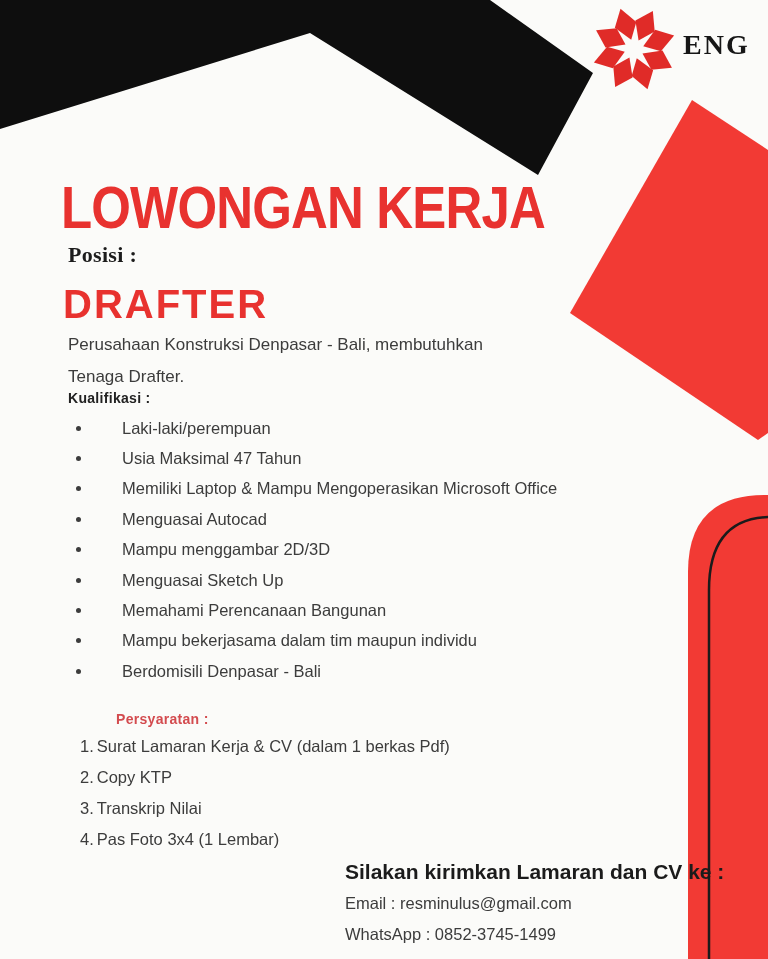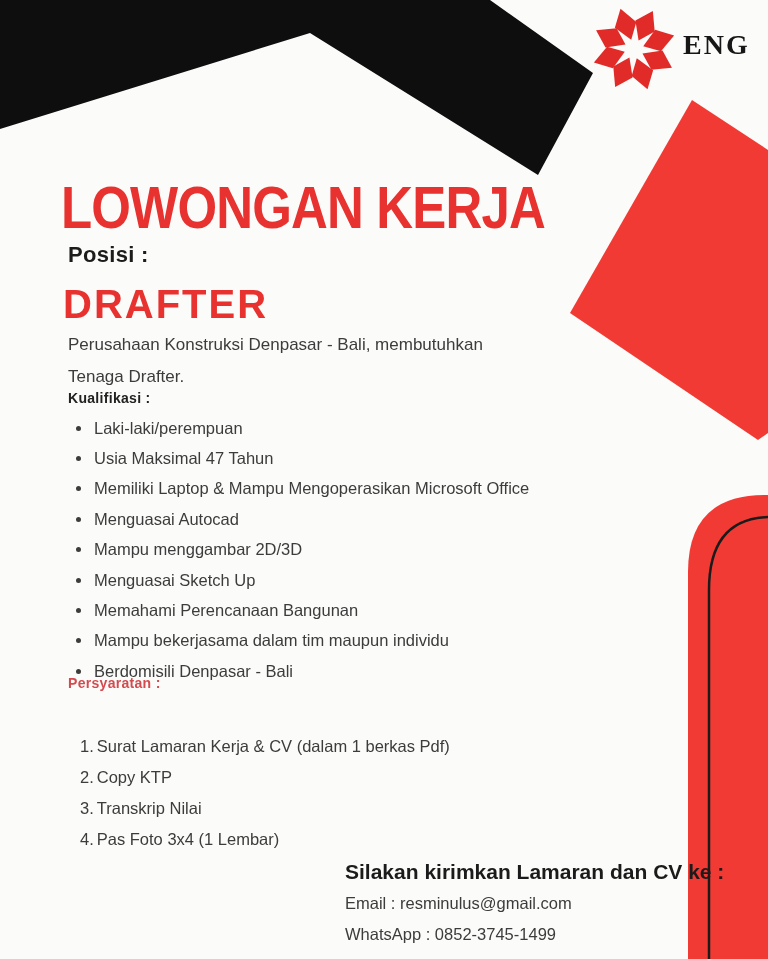--- a/index.html
+++ b/index.html
@@ -17,43 +17,43 @@
     font-weight:700;font-size:28px;line-height:30px;letter-spacing:2px;color:#161616;
   }
   .poster-title{
     position:absolute;left:61px;top:179px;z-index:2;margin:0;
     font-size:60px;line-height:58px;font-weight:800;color:#e8322f;
     letter-spacing:-1px;white-space:nowrap;
     transform:scaleX(0.85);transform-origin:left top;
   }
   .position-label{
     position:absolute;left:68px;top:242px;z-index:2;
-    font-size:22px;font-weight:700;color:#1c1c1c;letter-spacing:0.3px;
+    font-size:22px;font-weight:700;color:#1c1c1c;letter-spacing:0.3px;font-family:Liberation Serif, serif;
   }
   .position-value{
     position:absolute;left:63px;top:283px;z-index:2;
     font-size:40px;line-height:42px;font-weight:800;color:#e8322f;letter-spacing:2px;
     white-space:nowrap;
   }
   .intro{
     position:absolute;left:68px;top:329px;z-index:2;margin:0;
     font-size:17px;line-height:31.5px;color:#3c3c3c;white-space:nowrap;
   }
   .section-heading{
     position:absolute;left:68px;z-index:2;
     font-size:14px;font-weight:700;letter-spacing:0.3px;
   }
   #qual-heading{top:390px;color:#222222;}
-  #req-heading{top:675px;color:#d34b4f;}
+  #req-heading{top:711px;color:#d34b4f;margin-left:48px;}
   ul.quals{
     position:absolute;left:68px;top:413px;z-index:2;margin:0;padding:0;list-style:none;
   }
   ul.quals li{
     height:30.4px;display:flex;align-items:center;
-    font-size:16.5px;color:#3c3c3c;white-space:nowrap;
+    font-size:16.5px;color:#3c3c3c;white-space:nowrap;gap:28px;
   }
   ul.quals .dot{
     width:5px;height:5px;border-radius:50%;background:#3c3c3c;
     margin:0 13px 0 8px;flex:0 0 auto;
   }
   ol.reqs{
     position:absolute;left:80px;top:731px;z-index:2;margin:0;padding:0;list-style:none;
   }
   ol.reqs li{
     height:31px;display:flex;align-items:center;

